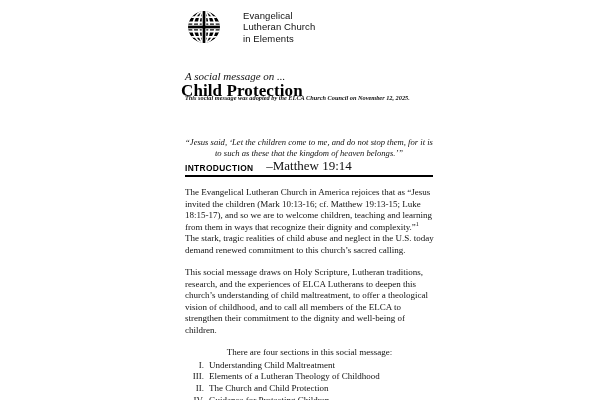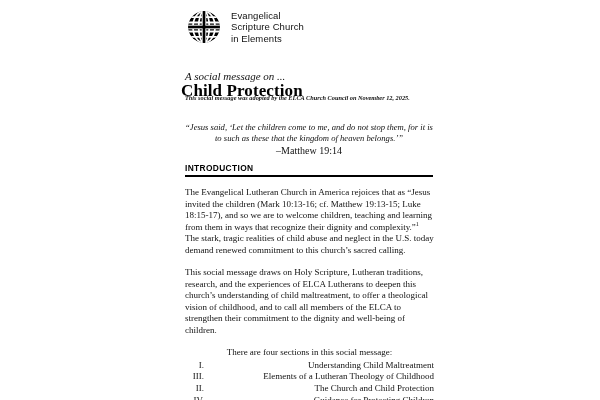--- a/index.html
+++ b/index.html
@@ -23,21 +23,21 @@
     background: #ffffff;
   }
 
   
   .masthead {
     position: absolute;
     left: 185px;
     top: 8px;
     display: flex;
     align-items: center;
-    gap: 8px;
+    gap: 20px;
   }
   .logo-mark {
     width: 38px;
     height: 38px;
     flex: 0 0 38px;
     display: block;
   }
   .logo-words {
     font-family: "Liberation Sans", "DejaVu Sans", sans-serif;
     font-size: 9.5px;
@@ -79,32 +79,32 @@
     font-size: 6.3px;
     line-height: 8px;
     color: #111111;
     white-space: nowrap;
   }
 
   
   .epigraph {
     position: absolute;
     left: 185px;
-    top: 122px;
+    top: 137px;
     width: 248px;
     text-align: center;
     font-style: italic;
     font-size: 8.6px;
     line-height: 11.4px;
     color: #111111;
   }
   .epigraph-attrib {
     display: block;
     font-style: normal;
-    font-size: 10px;
+    font-size: 13px;
     line-height: 11.4px;
     margin-top: 0px;
   }
 
   
   .section-heading {
     position: absolute;
     left: 185px;
     top: 163px;
     width: 248px;
@@ -167,21 +167,20 @@
   }
   .roman-num {
     flex: 0 0 24px;
     width: 24px;
     text-align: right;
     padding-right: 5px;
     box-sizing: border-box;
   }
   .roman-text {
     flex: 1 1 auto;
-    text-align: right;
   }
 </style>
 </head>
 <body>
 
 <div class="page">
 
   <div class="masthead">
     <svg class="logo-mark" viewBox="0 0 100 100" aria-hidden="true">
       <defs>
@@ -202,21 +201,21 @@
 
         <rect x="44" y="-6" width="12" height="112" fill="#ffffff"></rect>
         <rect x="-6" y="44" width="112" height="12" fill="#ffffff"></rect>
         <rect x="46.5" y="-6" width="7" height="112" fill="#000000"></rect>
         <rect x="-6" y="46.5" width="112" height="7" fill="#000000"></rect>
       </g>
       <circle cx="50" cy="50" r="42" fill="none" stroke="#ffffff" stroke-width="0"></circle>
     </svg>
     <div class="logo-words">
       <div>Evangelical</div>
-      <div>Scripture Church</div>
+      <div>Lutheran Church</div>
       <div>in Elements</div>
     </div>
   </div>
 
   <div class="kicker">A social message on ...</div>
   <h1 class="doc-title">Child Protection</h1>
   <div class="adoption-note">This social message was adopted by the ELCA Church Council on November 12, 2025.</div>
 
   <div class="epigraph">
     <span>“Jesus said, ‘Let the children come to me, and do not stop them, for it is to such as these that the kingdom of heaven belongs.’”</span>

